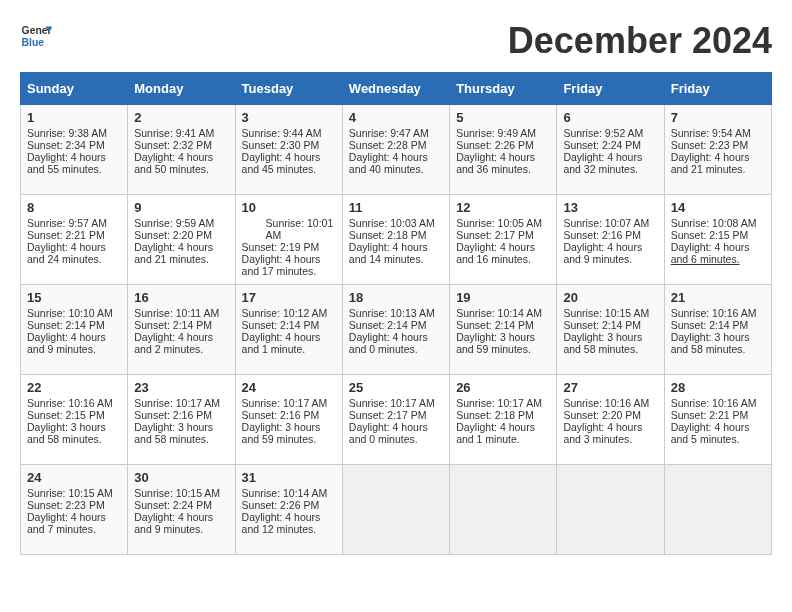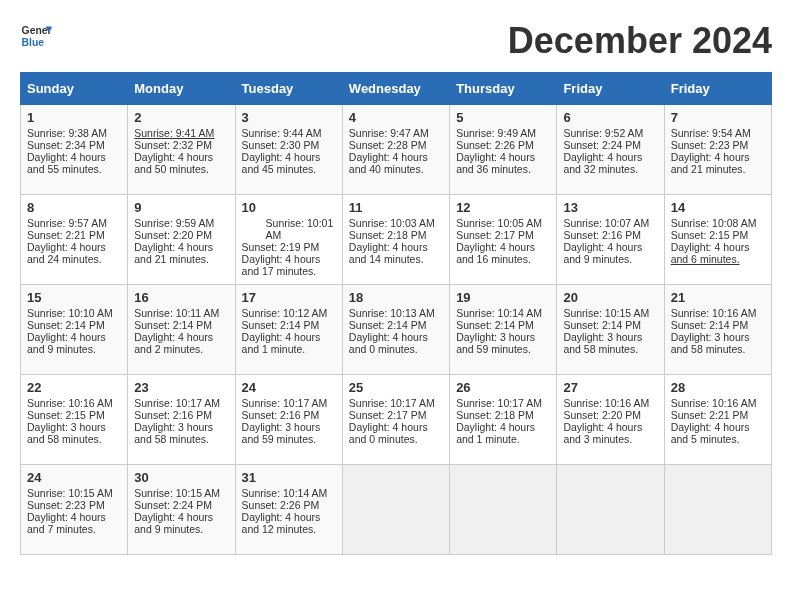--- a/index.html
+++ b/index.html
@@ -112,21 +112,21 @@
   <tr>
         <td>
           <span class="day-number">1</span>
           <span style="display: block;">Sunrise: 9:38 AM</span>
           <span style="display: block;">Sunset: 2:34 PM</span>
           <span style="display: block;">Daylight: 4 hours</span>
           <span style="display: block;">and 55 minutes.</span>
         </td>
         <td>
           <span class="day-number">2</span>
-          <span style="display: block; text-decoration: underline;">Sunrise: 9:41 AM</span>
+          <span style="display: block;">Sunrise: 9:41 AM</span>
           <span style="display: block;">Sunset: 2:32 PM</span>
           <span style="display: block;">Daylight: 4 hours</span>
           <span style="display: block;">and 50 minutes.</span>
         </td>
         <td>
           <span class="day-number">3</span>
           <span style="display: block;">Sunrise: 9:44 AM</span>
           <span style="display: block;">Sunset: 2:30 PM</span>
           <span style="display: block;">Daylight: 4 hours</span>
           <span style="display: block;">and 45 minutes.</span>

